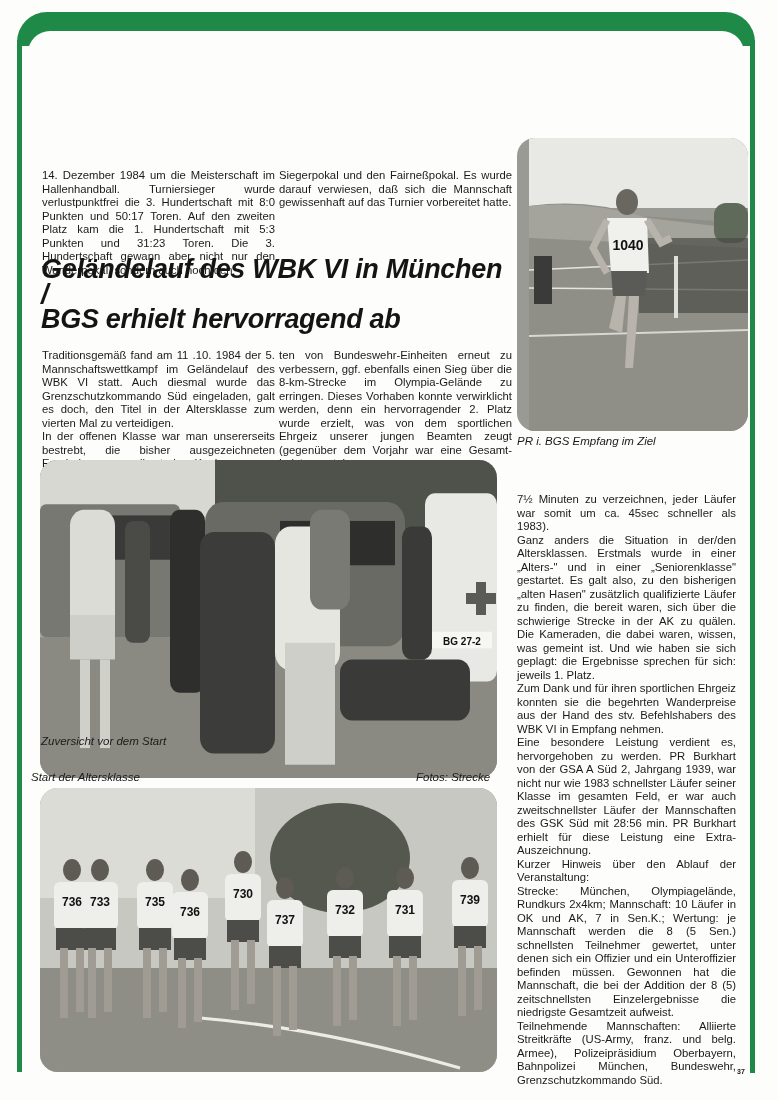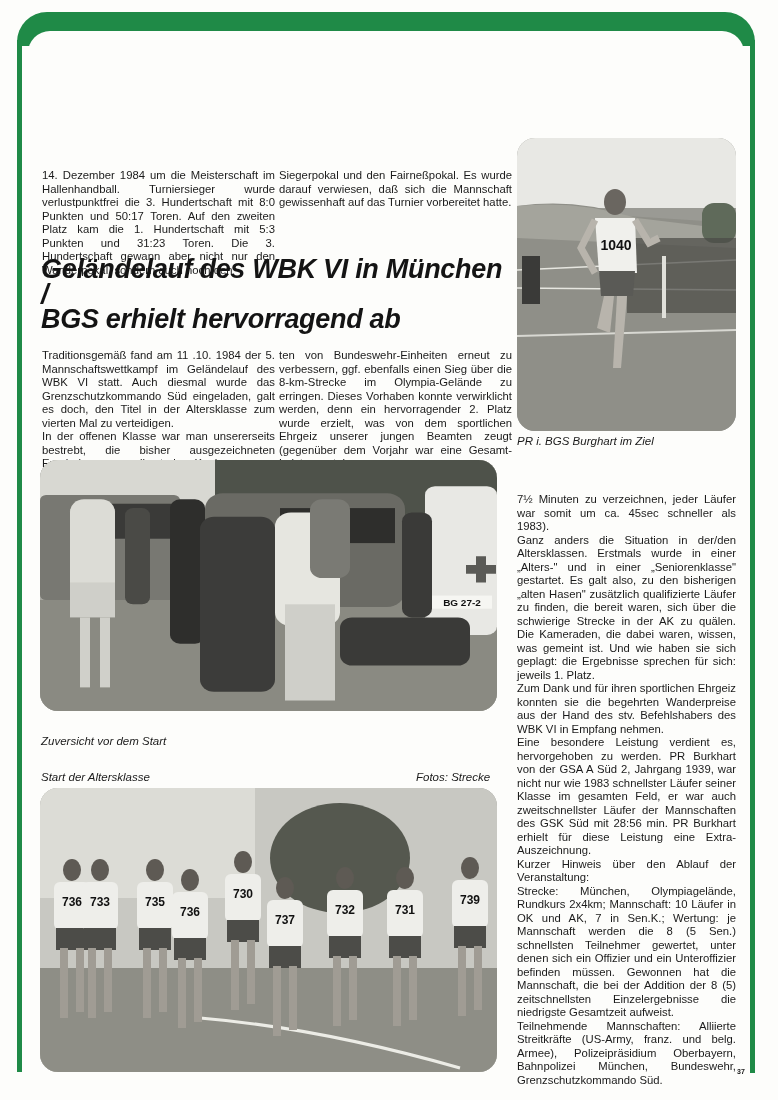--- a/index.html
+++ b/index.html
@@ -41,31 +41,31 @@
     position: absolute; left: 41px; top: 257px; width: 470px;
     font-family: "Liberation Sans", sans-serif;
     font-weight: bold; font-style: italic;
     font-size: 27px; line-height: 25px; letter-spacing: -0.3px;
     color: #141414; margin: 0;
   }
   .photo {
     position: absolute; overflow: hidden; border-radius: 18px;
     background: #9a9a94;
   }
-  #photo-finish { left: 517px; top: 138px; width: 219px; height: 293px; }
-  #photo-vans { left: 40px; top: 460px; width: 457px; height: 251px; }
+  #photo-finish { left: 517px; top: 138px; width: 219px; height: 293px; padding-left: 12px; }
+  #photo-vans { left: 40px; top: 460px; width: 457px; height: 318px; }
   #photo-start { left: 40px; top: 788px; width: 457px; height: 284px; }
   .photo svg { display: block; width: 100%; height: 100%; }
   .caption {
     position: absolute; font-style: italic; font-size: 11.5px; line-height: 14px;
     color: #1a1a1a;
   }
   #cap-finish { left: 517px; top: 434px; }
   #cap-vans { left: 41px; top: 734px; }
-  #cap-start { left: 41px; top: 770px; }
+  #cap-start { left: 31px; top: 770px; }
   #cap-credit { left: 416px; top: 770px; }
   .page-number {
     position: absolute; left: 737px; top: 1068px; font-size: 7px; font-weight: bold;
   }
 </style>
 </head>
 <body>
 
 <div class="frame-top"></div>
 <div class="frame-top-inner"></div>
@@ -116,21 +116,21 @@
     <ellipse cx="98" cy="64" rx="11" ry="13" fill="#6a6660"></ellipse>
     <path d="M78 80 L118 80 L120 135 L82 135 Z" fill="#f0f0ec"></path>
     <path d="M82 133 L118 133 L116 158 L84 158 Z" fill="#5a5a56"></path>
     <path d="M87 158 L97 158 L93 195 L80 190 Z" fill="#b8b4ac"></path>
     <path d="M100 158 L110 158 L104 230 L96 230 Z" fill="#b8b4ac"></path>
     <path d="M78 82 L64 110 L78 135" stroke="#b8b4ac" stroke-width="7" fill="none"></path>
     <path d="M118 82 L132 105 L142 100" stroke="#b8b4ac" stroke-width="7" fill="none"></path>
     <text x="99" y="112" text-anchor="middle" font-family="Liberation Sans, sans-serif" font-weight="bold" font-size="14" fill="#111">1040</text>
   </svg>
 </div>
-<div class="caption" id="cap-finish">PR i. BGS Burghart im Ziel</div>
+<div class="caption" id="cap-finish">PR i. BGS Empfang im Ziel</div>
 
 <div class="photo" id="photo-vans">
   <svg viewBox="0 0 457 287" preserveAspectRatio="none">
     <rect x="0" y="0" width="457" height="287" fill="#a8a8a2"></rect>
     <rect x="0" y="0" width="457" height="60" fill="#d8d8d2"></rect>
     <rect x="175" y="0" width="282" height="70" fill="#4e524a"></rect>
     <rect x="0" y="160" width="457" height="127" fill="#8a8a82"></rect>
     <rect x="0" y="40" width="140" height="120" fill="#787872" rx="6"></rect>
     <rect x="60" y="50" width="80" height="40" fill="#3a3a38"></rect>
     <rect x="165" y="38" width="200" height="130" fill="#6a6a64" rx="18"></rect>

